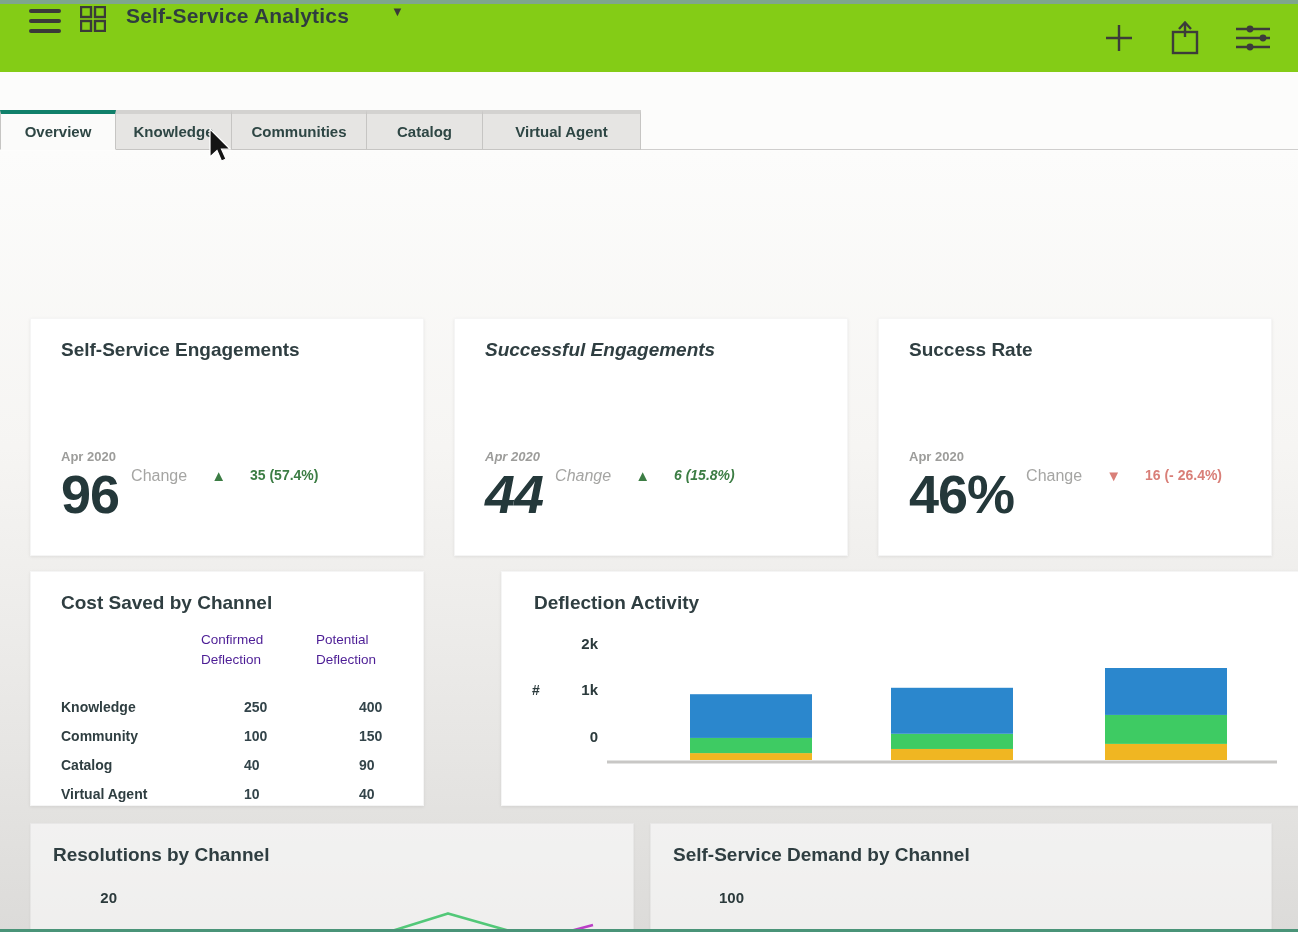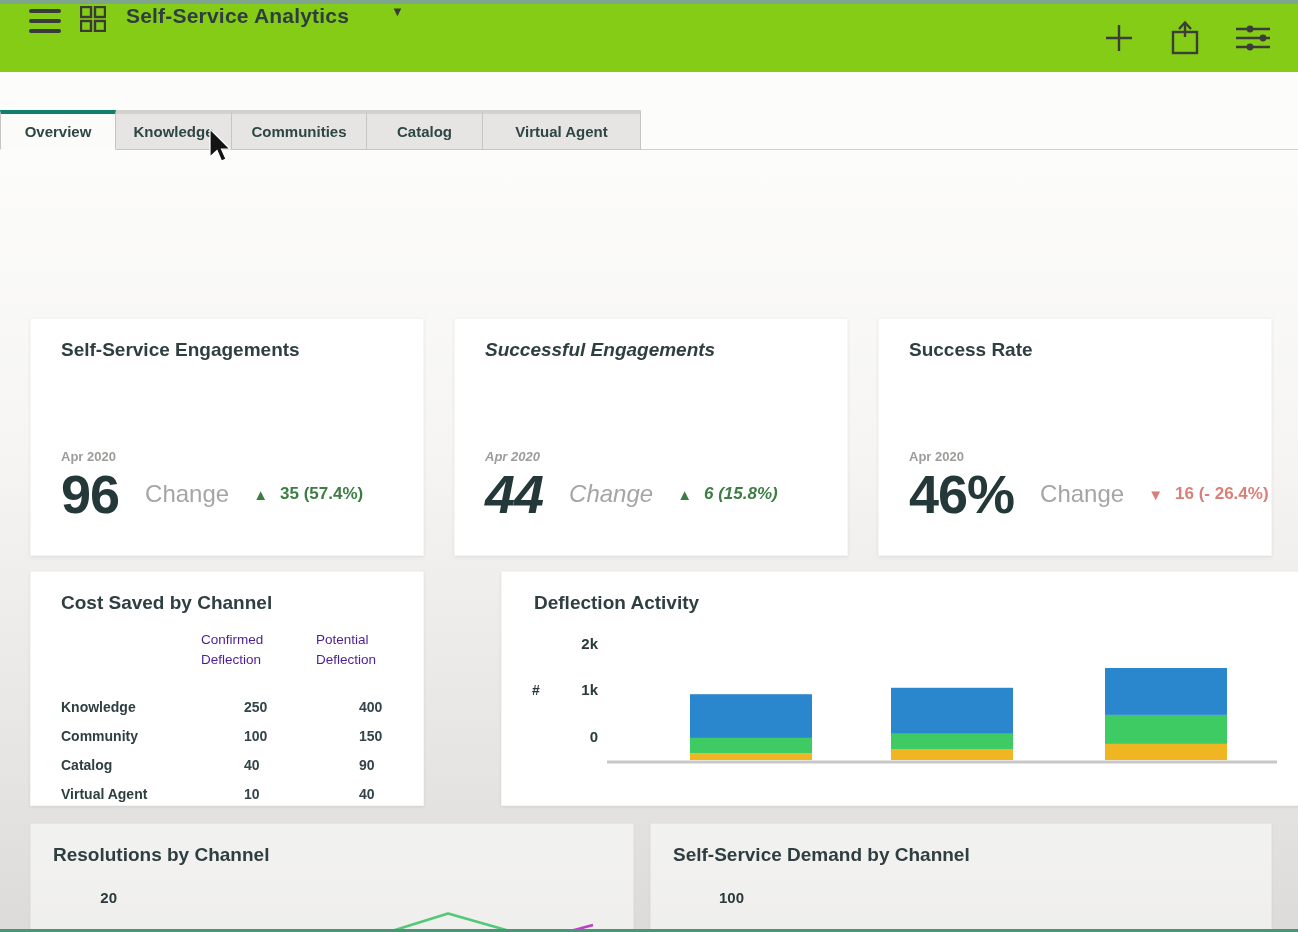--- a/index.html
+++ b/index.html
@@ -37,25 +37,25 @@
     background:linear-gradient(180deg,#fcfcfb 0%,#f6f5f3 38%,#e6e5e3 78%,#dcdbd9 100%);padding-left:24px; }
 
   .card { position:absolute; background:#ffffff; border:1px solid rgba(0,0,0,.04);
     box-shadow:0 1px 3px rgba(0,0,0,.08); }
   .card h2 { font-size:19px; font-weight:700; color:#2f3e41; }
 
   
   .kpi-card { width:394px; height:238px; top:167px; }
   .kpi-card h2 { position:absolute; top:20px; left:30px; }
   .kpi-period { position:absolute; top:111px; left:30px; font-size:13px; font-weight:600; color:#9c9c9a;margin-top:19px; }
-  .kpi-row { position:absolute; top:148px; left:30px; right:14px; display:flex; align-items:center; }
+  .kpi-row { position:absolute; top:148px; left:30px; right:14px; display:flex; align-items:flex-start; }
   .kpi-value { font-size:54px; font-weight:700; color:#24383a; line-height:1; letter-spacing:-1px; }
-  .kpi-change-label { font-size:24px; color:#a5a5a3; margin-left:26px; }
+  .kpi-change-label { font-size:16px; color:#a5a5a3; margin-left:12px; }
   .kpi-tri { font-size:15px; margin-left:24px; }
-  .kpi-delta { font-size:17px; font-weight:700; margin-left:12px; white-space:nowrap; }
+  .kpi-delta { font-size:14px; font-weight:700; margin-left:24px; white-space:nowrap; }
   .dir-up .kpi-tri, .dir-up .kpi-delta { color:#3c7d44; }
   .dir-down .kpi-tri, .dir-down .kpi-delta { color:#d97f78; }
 
   
   .cost-card { left:30px; top:420px; width:394px; height:235px; }
   .cost-card h2 { position:absolute; top:20px; left:30px; }
   .cost-head { position:absolute; top:58px; left:30px; right:20px; display:grid; grid-template-columns:140px 115px 110px; }
   .cost-head .col { grid-column:auto; font-size:13.5px; color:#4c1d95; line-height:1.5; }
   .cost-head .col0 { width:140px; }
   .cost-body { position:absolute; top:120px; left:30px; right:20px; }

